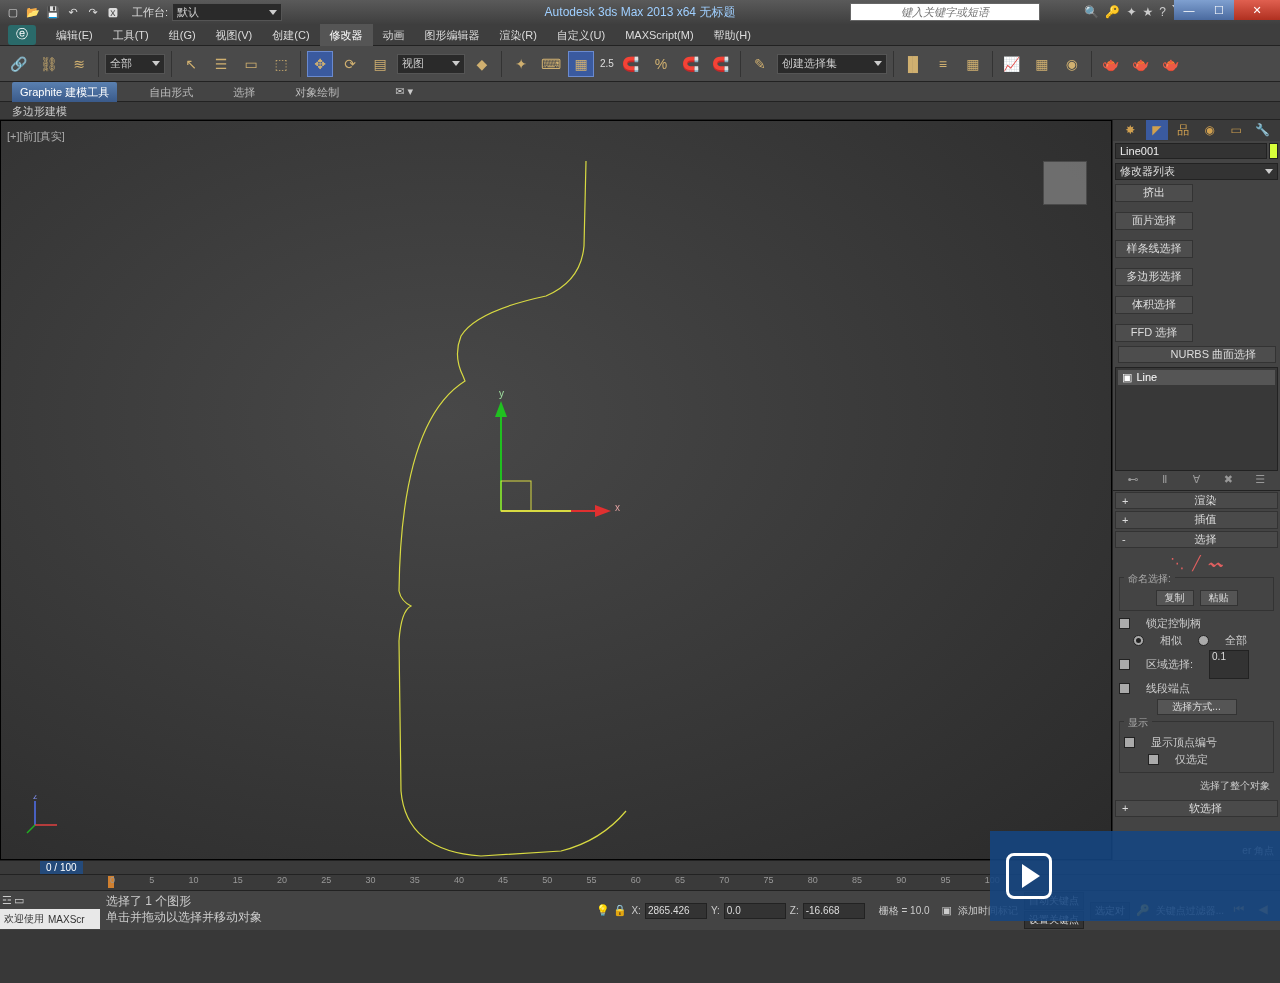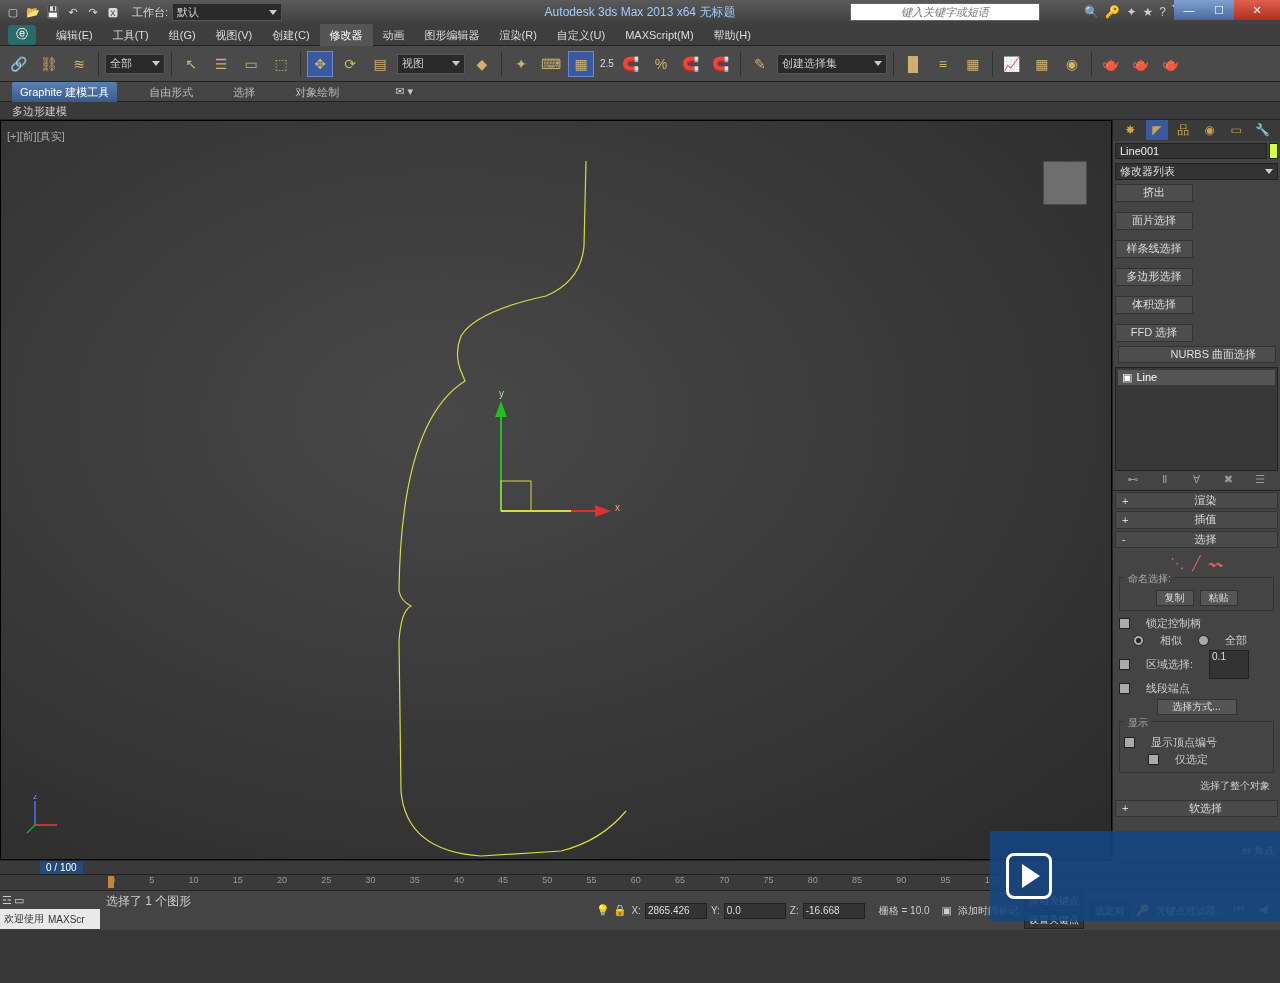--- a/index.html
+++ b/index.html
@@ -401,20 +401,21 @@
         <span>☲</span>
         <span>▭</span>
       </div>
     <div class="sl2">
         <span>欢迎使用</span>
         <span>MAXScr</span>
       </div>
   </div>
   <div class="status-msg">
     <div class="line">选择了 1 个图形</div>
+    <div class="line">单击并拖动以选择并移动对象</div>
   </div>
   <div class="status-coords">
     <span>💡</span>
     <span>🔒</span>
     <span class="clbl">X:</span>
       <input class="cfield" value="2865.426" style="">
     <span class="clbl">Y:</span>
       <input class="cfield" value="0.0" style="">
     <span class="clbl">Z:</span>
       <input class="cfield" value="-16.668" style="">

